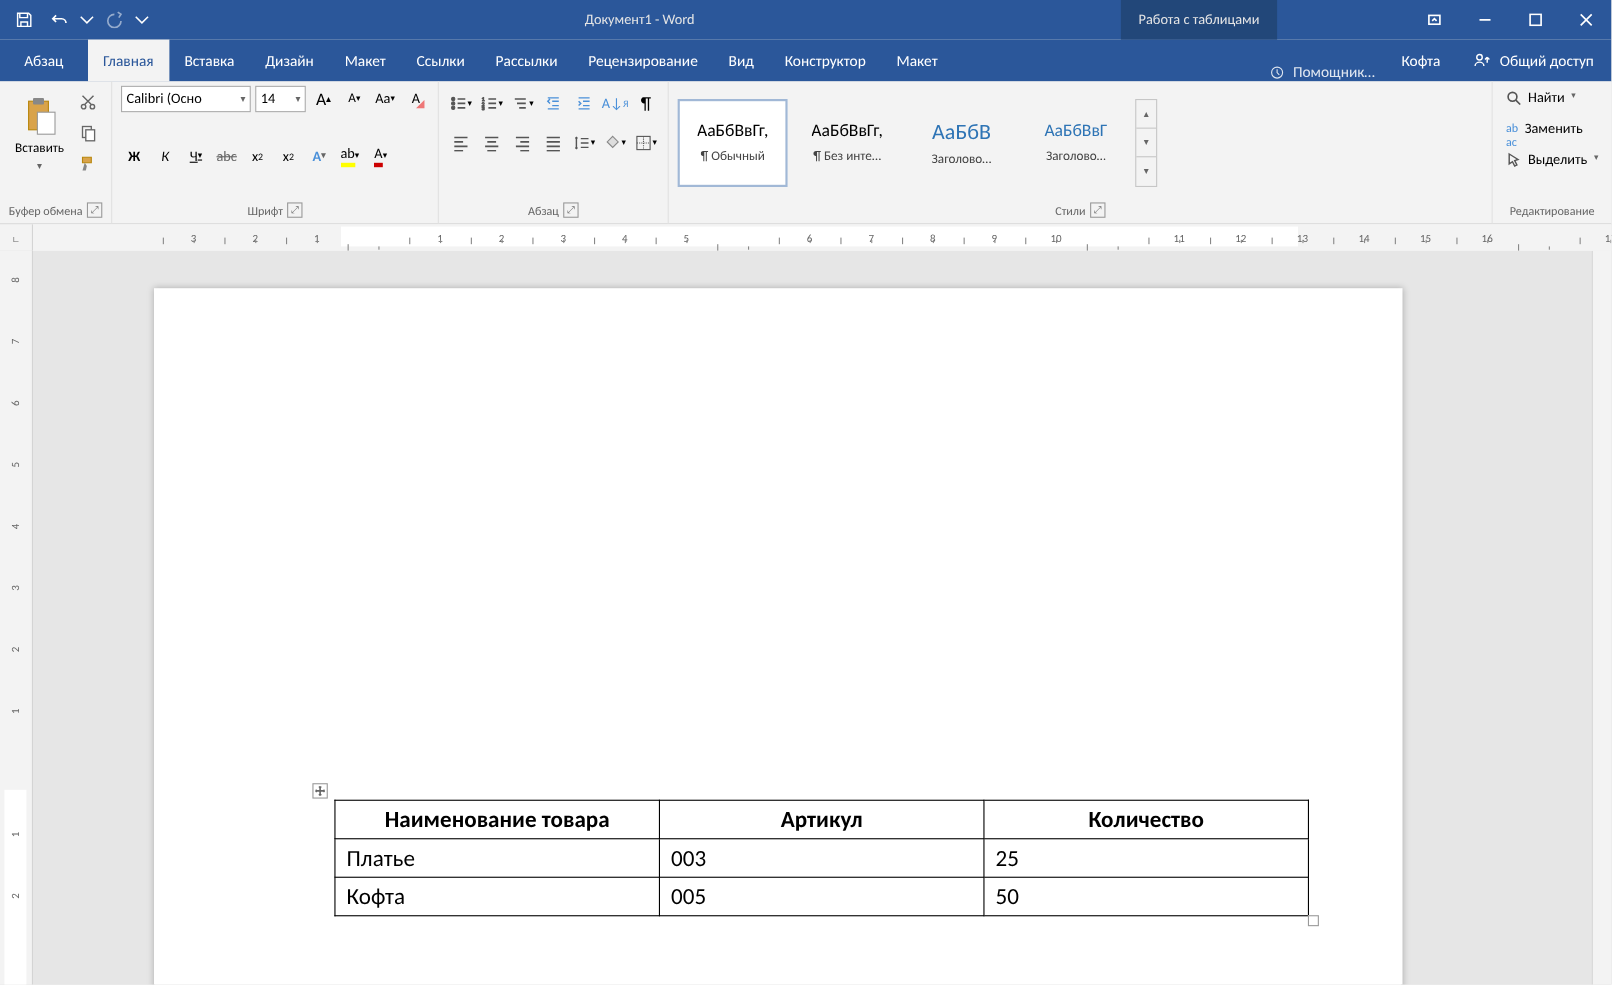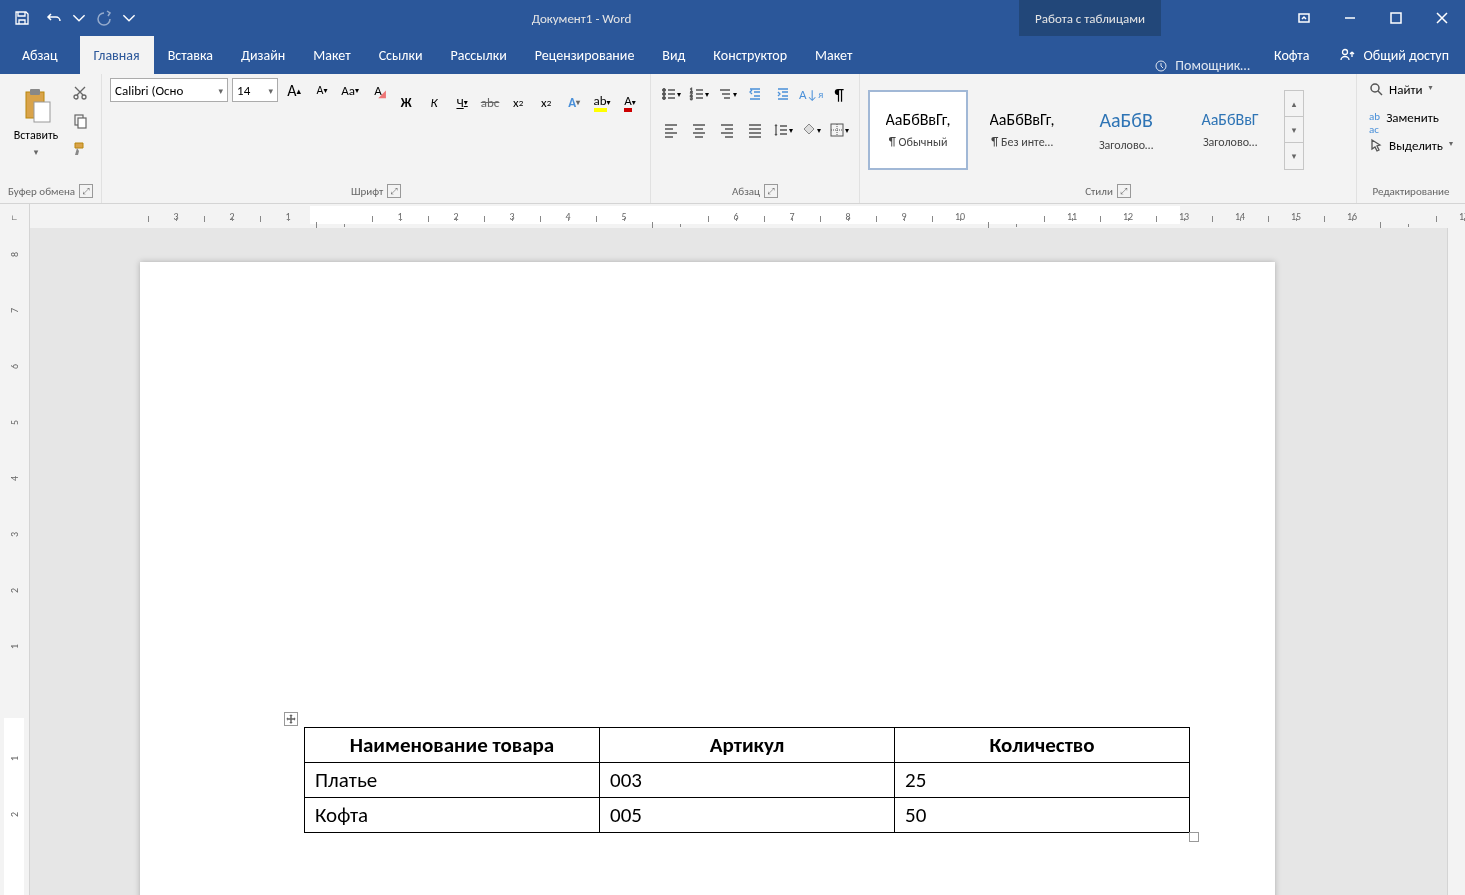--- a/index.html
+++ b/index.html
@@ -220,21 +220,21 @@
           </div>
       </div>
     </div>
     <div class="group-label">
         <span>Буфер обмена</span>
         <span class="launcher">⤢</span>
       </div>
   </div>
 
   <div class="group">
-    <div class="group-body" style="gap:4px">
+    <div class="group-body" style="flex-direction:column;gap:16px">
       <div class="font-top">
         <div class="font-name">
             <span>Calibri (Осно</span>
             <span class="dd-caret">▾</span>
           </div>
         <div class="font-size">
             <span>14</span>
             <span class="dd-caret">▾</span>
           </div>
         <div class="icon-btn" style="font-size:16px">A<span style="font-size:9px;vertical-align:super">▴</span></div>

